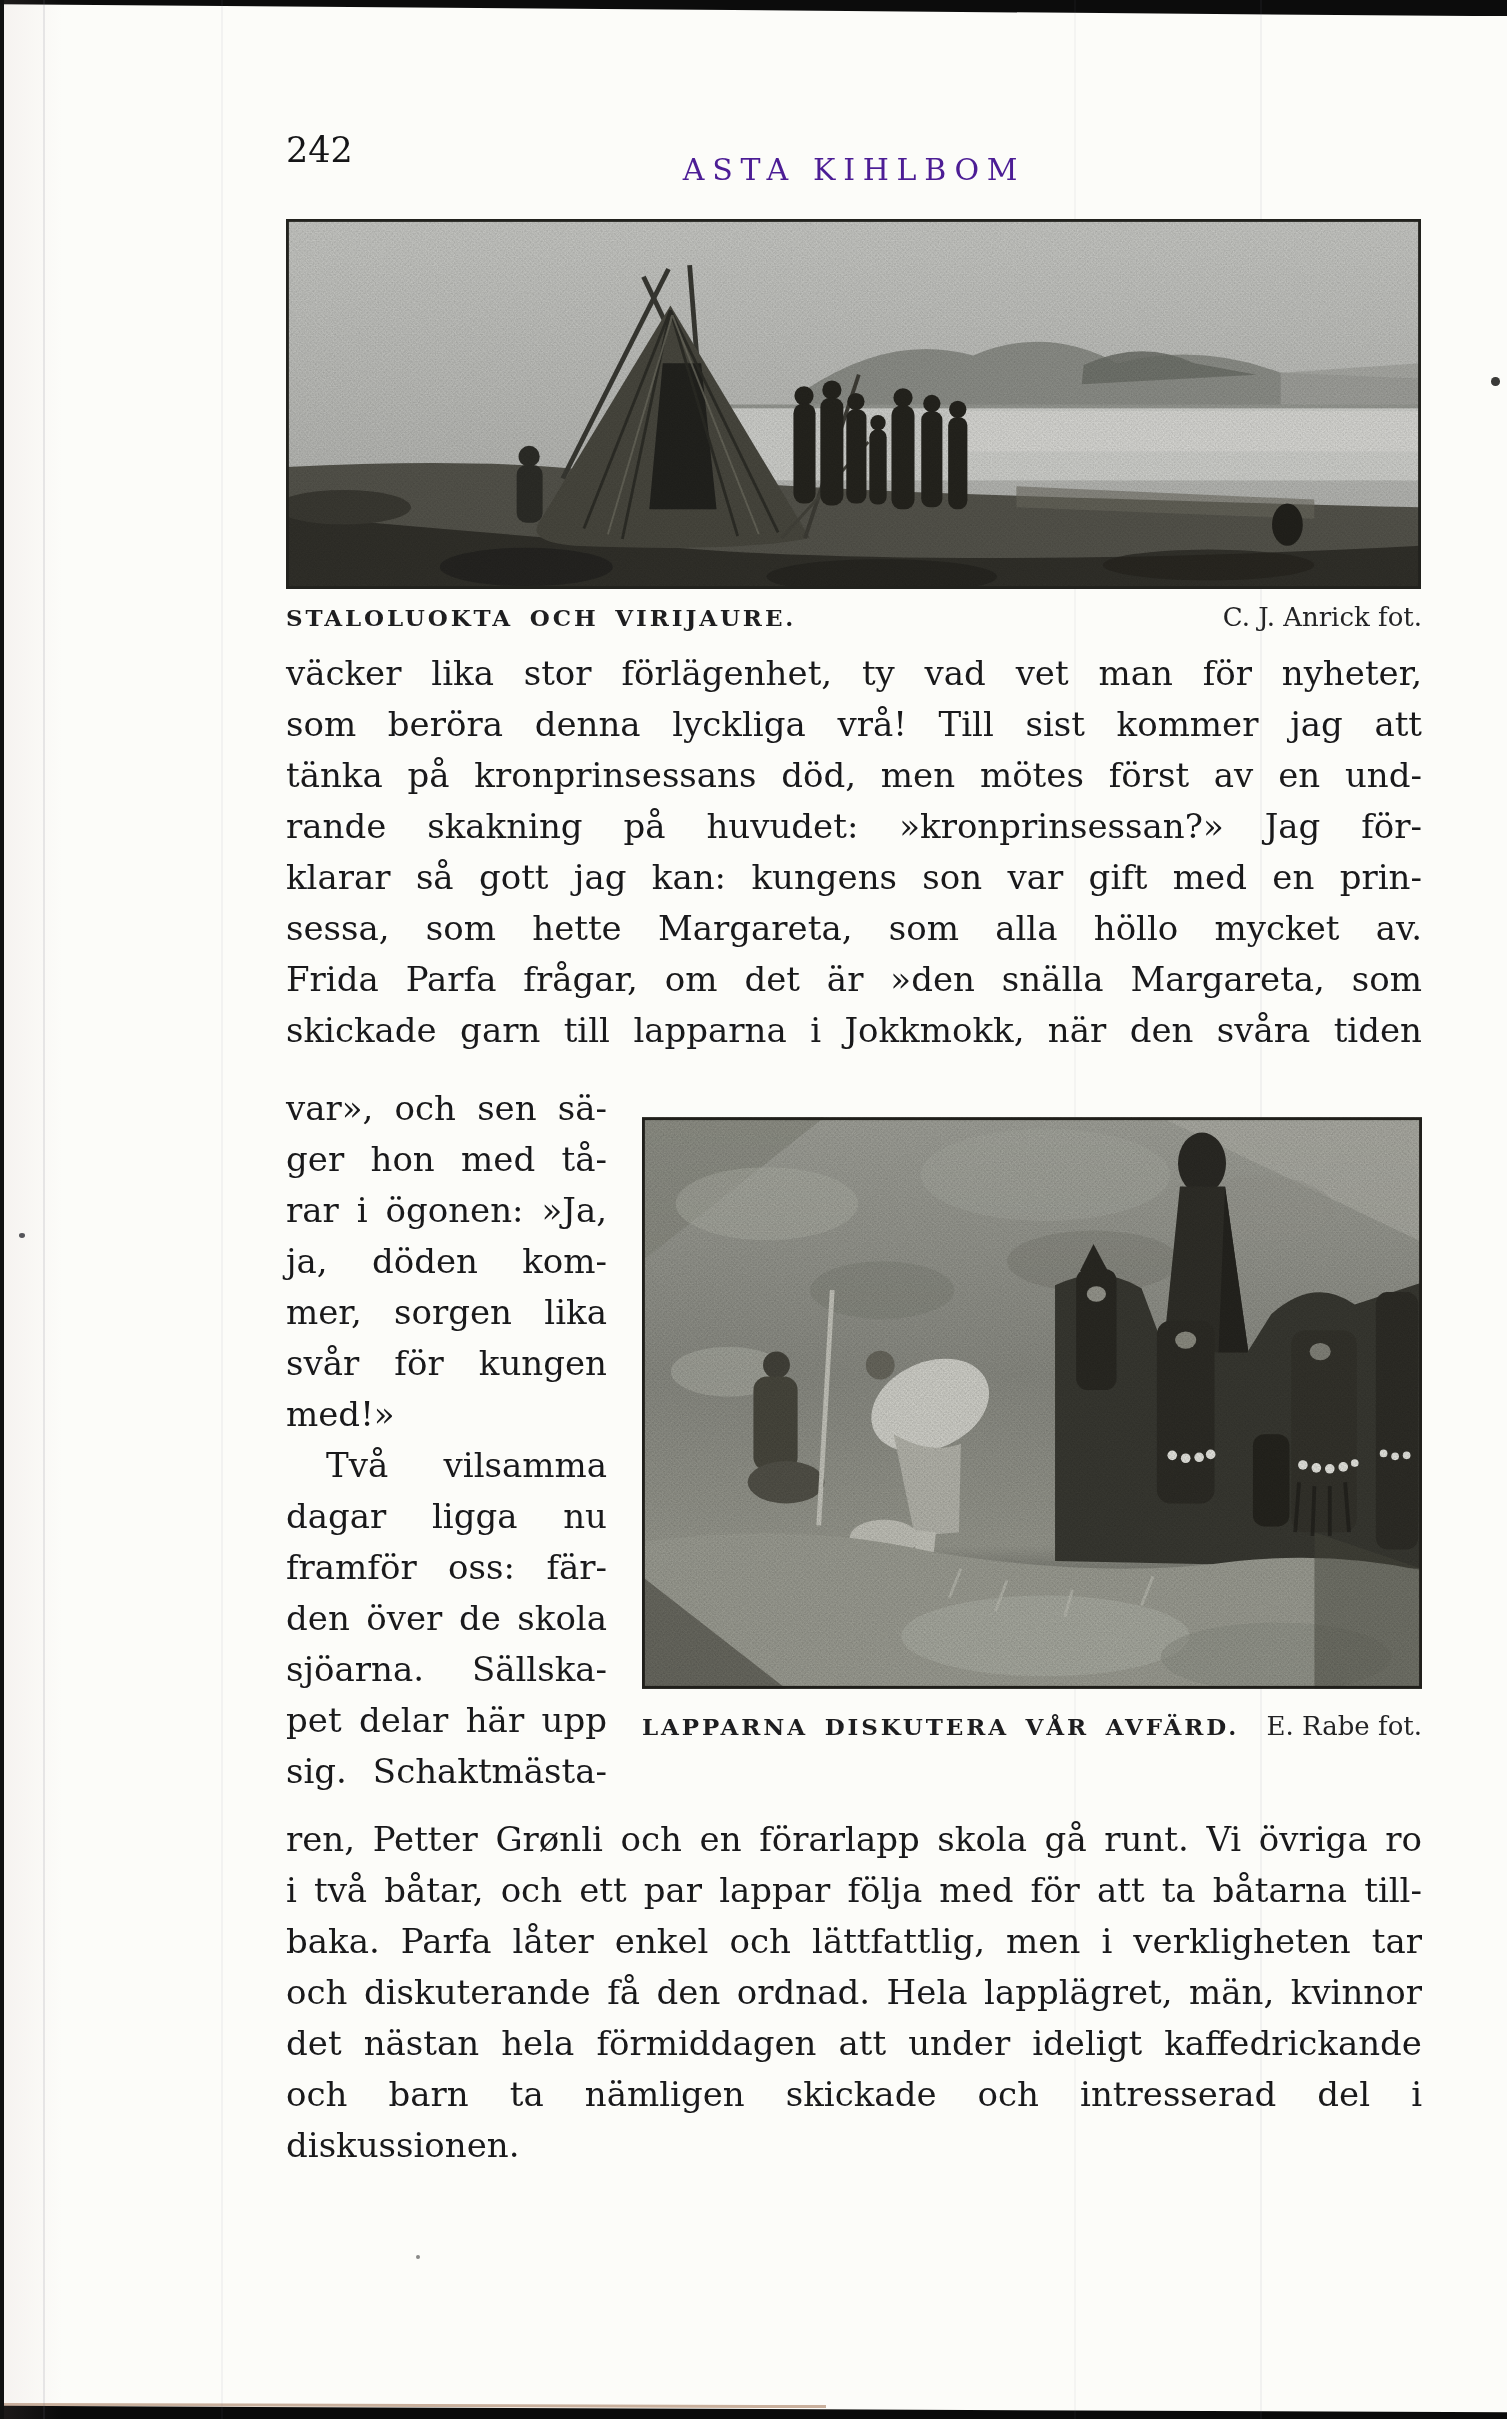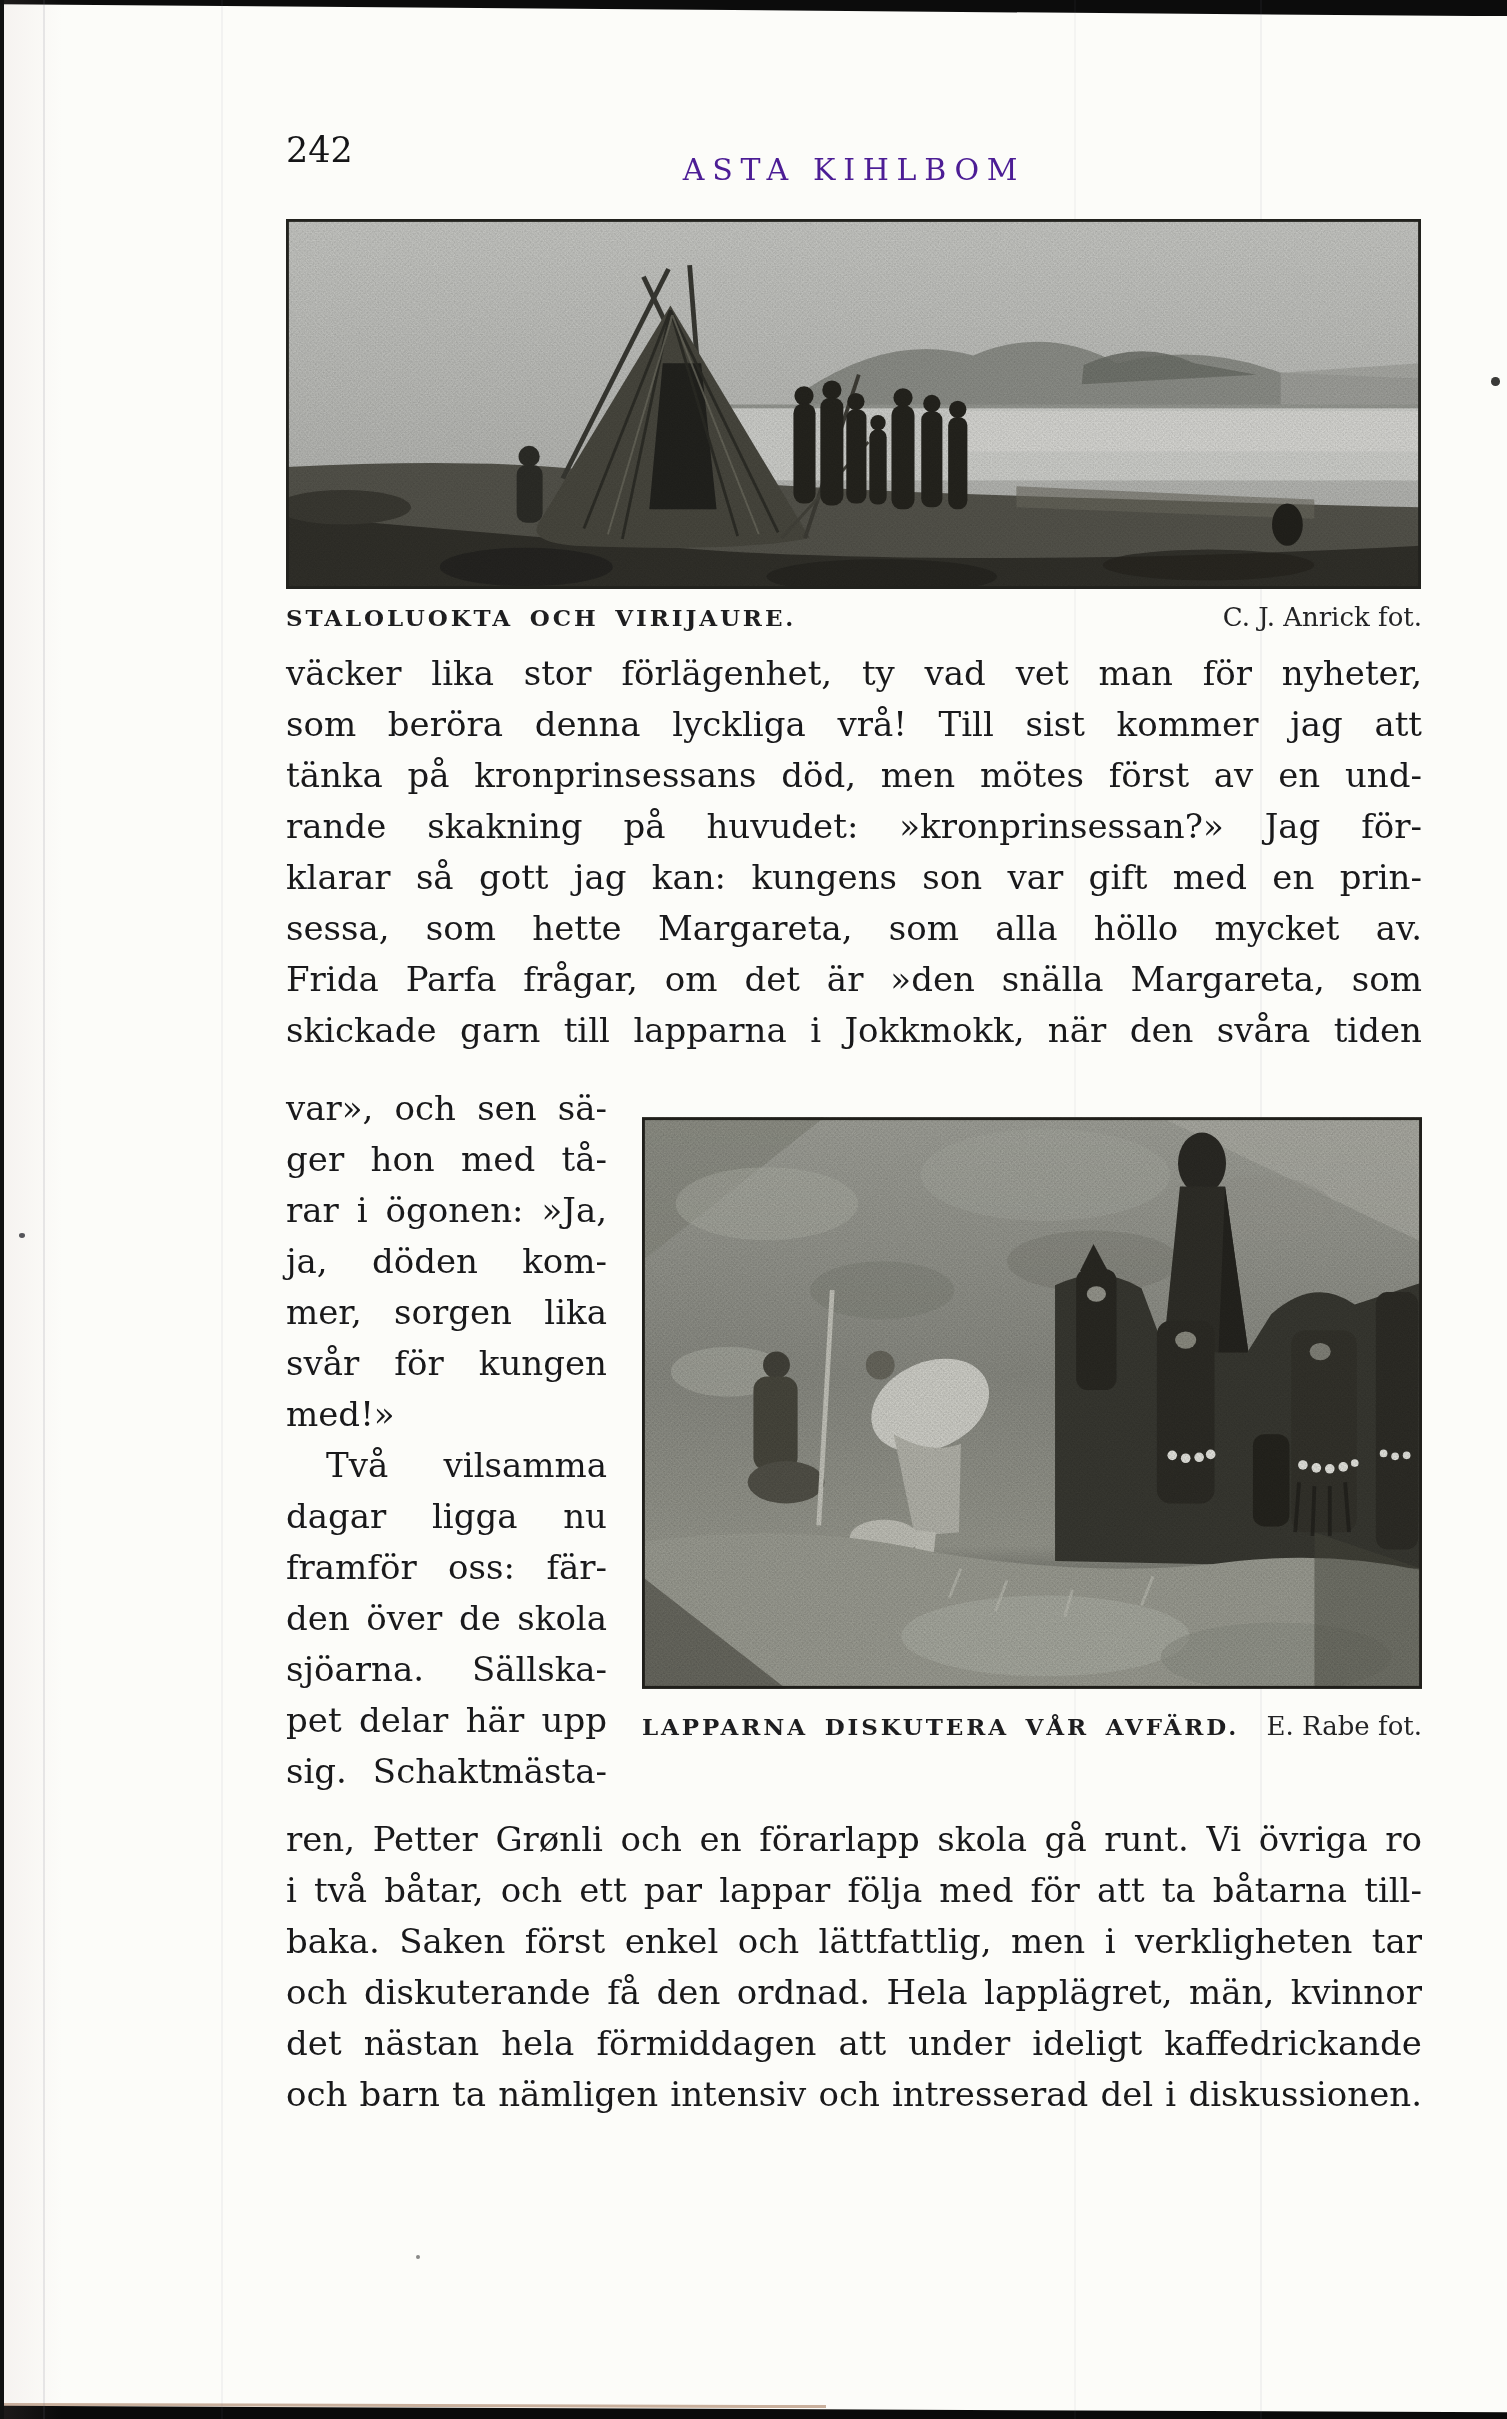--- a/index.html
+++ b/index.html
@@ -320,20 +320,20 @@
   </div>
 
   <div class="caption-row cap2">
     <span class="caption">LAPPARNA DISKUTERA VÅR AVFÄRD.</span>
     <span class="credit">E. Rabe fot.</span>
   </div>
 
   <div class="textblock para2">
       <div class="line">ren, Petter Grønli och en förarlapp skola gå runt.  Vi övriga ro</div>
       <div class="line">i två båtar, och ett par lappar följa med för att ta båtarna till-</div>
-      <div class="line">baka.  Saken först enkel och lättfattlig, men i verkligheten tar</div>
+      <div class="line">baka.  Parfa låter enkel och lättfattlig, men i verkligheten tar</div>
       <div class="line">och diskuterande få den ordnad.  Hela lapplägret, män, kvinnor</div>
       <div class="line">det nästan hela förmiddagen att under ideligt kaffedrickande</div>
-      <div class="line">och barn ta nämligen intensiv och intresserad del i diskussionen.</div>
+      <div class="line">och barn ta nämligen skickade och intresserad del i diskussionen.</div>
     </div>
 
 </div>
 
 
 </body></html>

